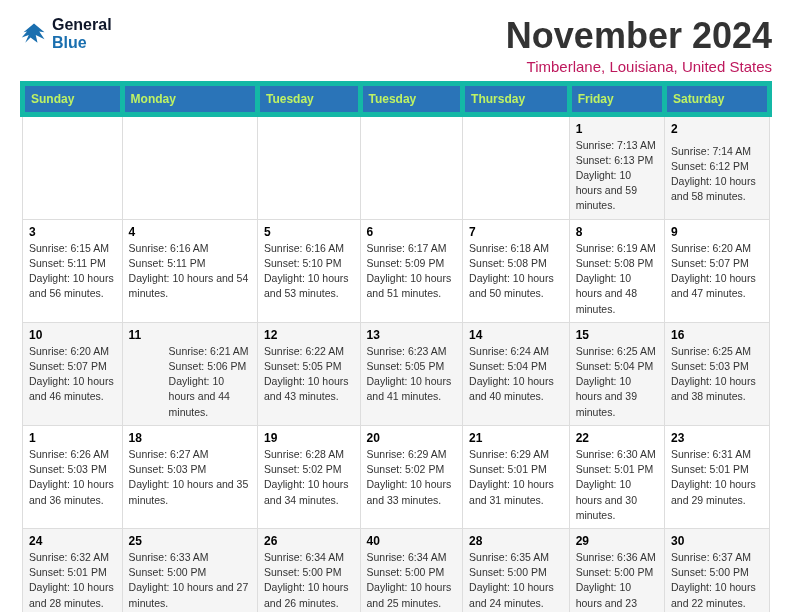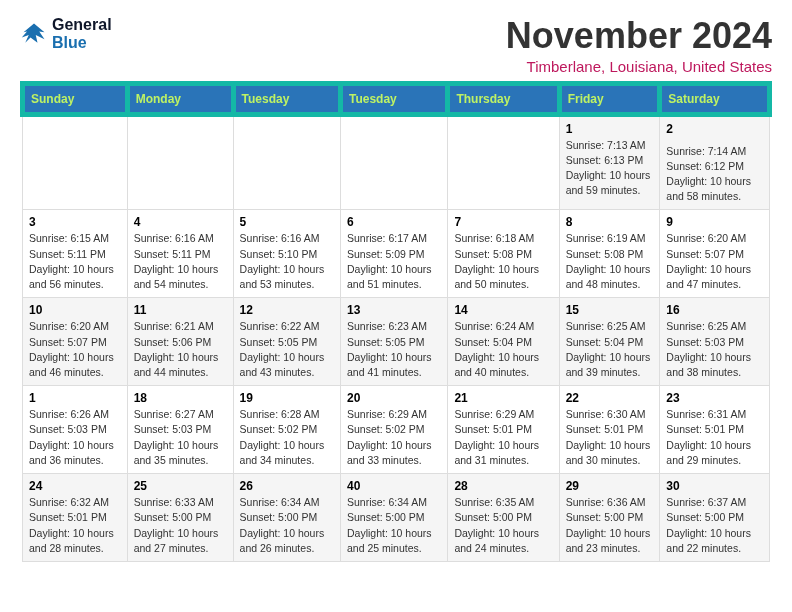--- a/index.html
+++ b/index.html
@@ -179,21 +179,21 @@
       </tr>
       <tr>
         <td>
           <span class="day-num">10</span>
           <div class="day-info" style="white-space: pre-line;">Sunrise: 6:20 AM
 Sunset: 5:07 PM
 Daylight: 10 hours and 46 minutes.</div>
         </td>
         <td>
           <span class="day-num">11</span>
-          <div class="day-info" style="white-space: pre-line;">Sunrise: 6:21 AM
+          <div class="day-info" style="white-space: pre-line; margin-left: 40px;">Sunrise: 6:21 AM
 Sunset: 5:06 PM
 Daylight: 10 hours and 44 minutes.</div>
         </td>
         <td>
           <span class="day-num">12</span>
           <div class="day-info" style="white-space: pre-line;">Sunrise: 6:22 AM
 Sunset: 5:05 PM
 Daylight: 10 hours and 43 minutes.</div>
         </td>
         <td>

